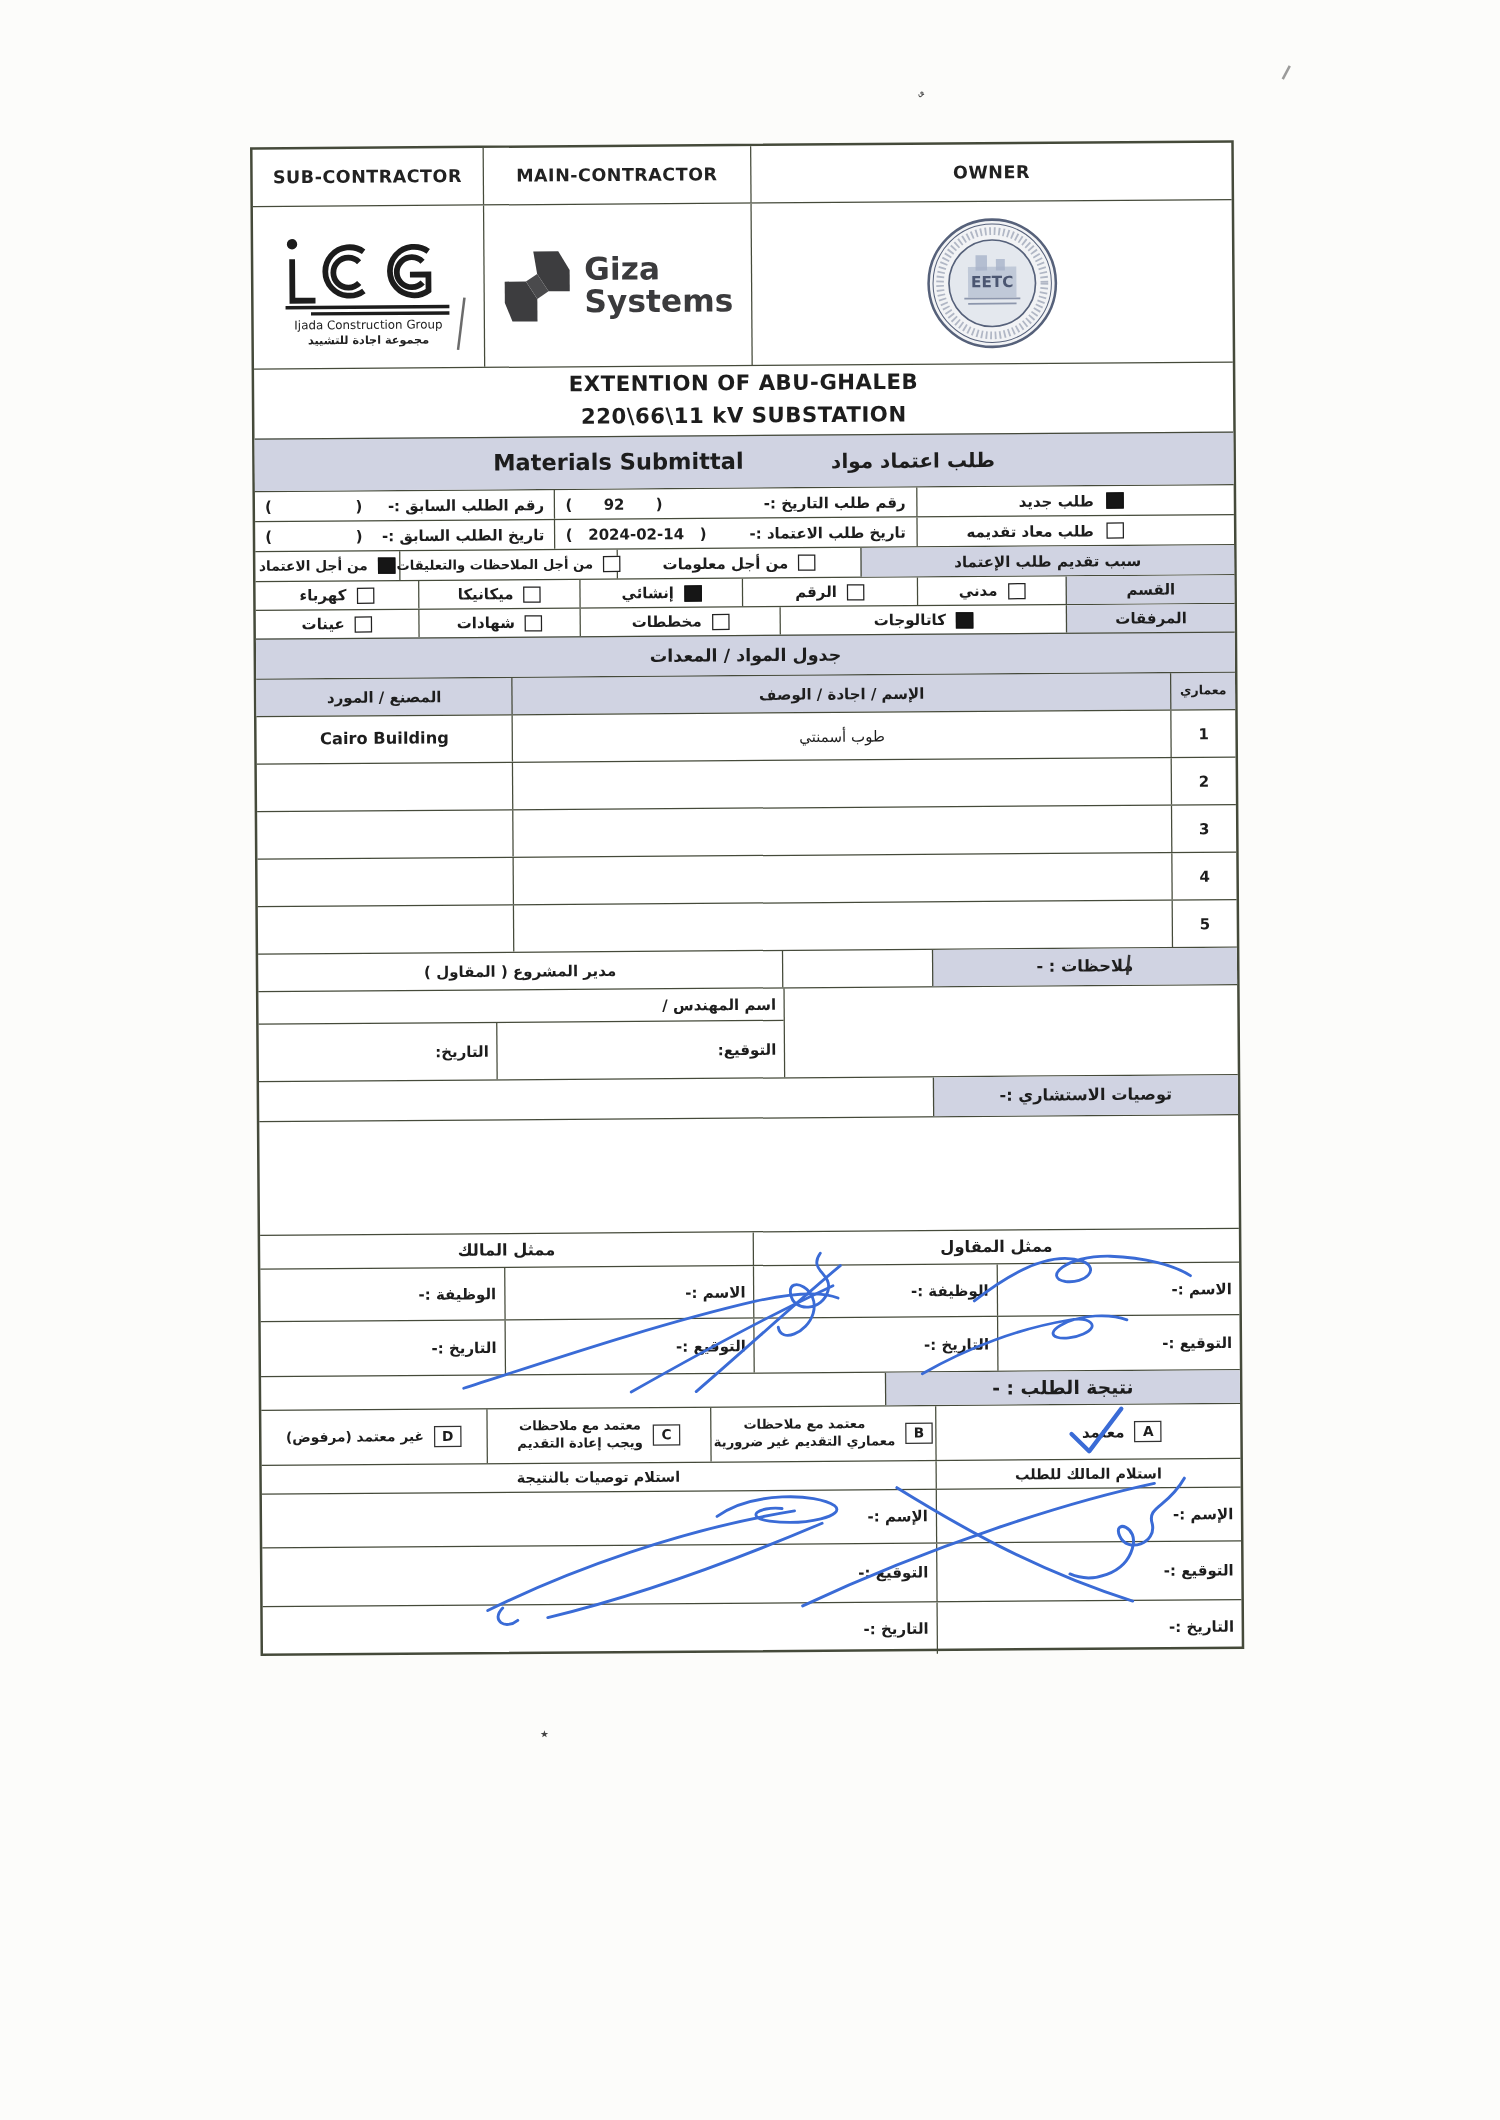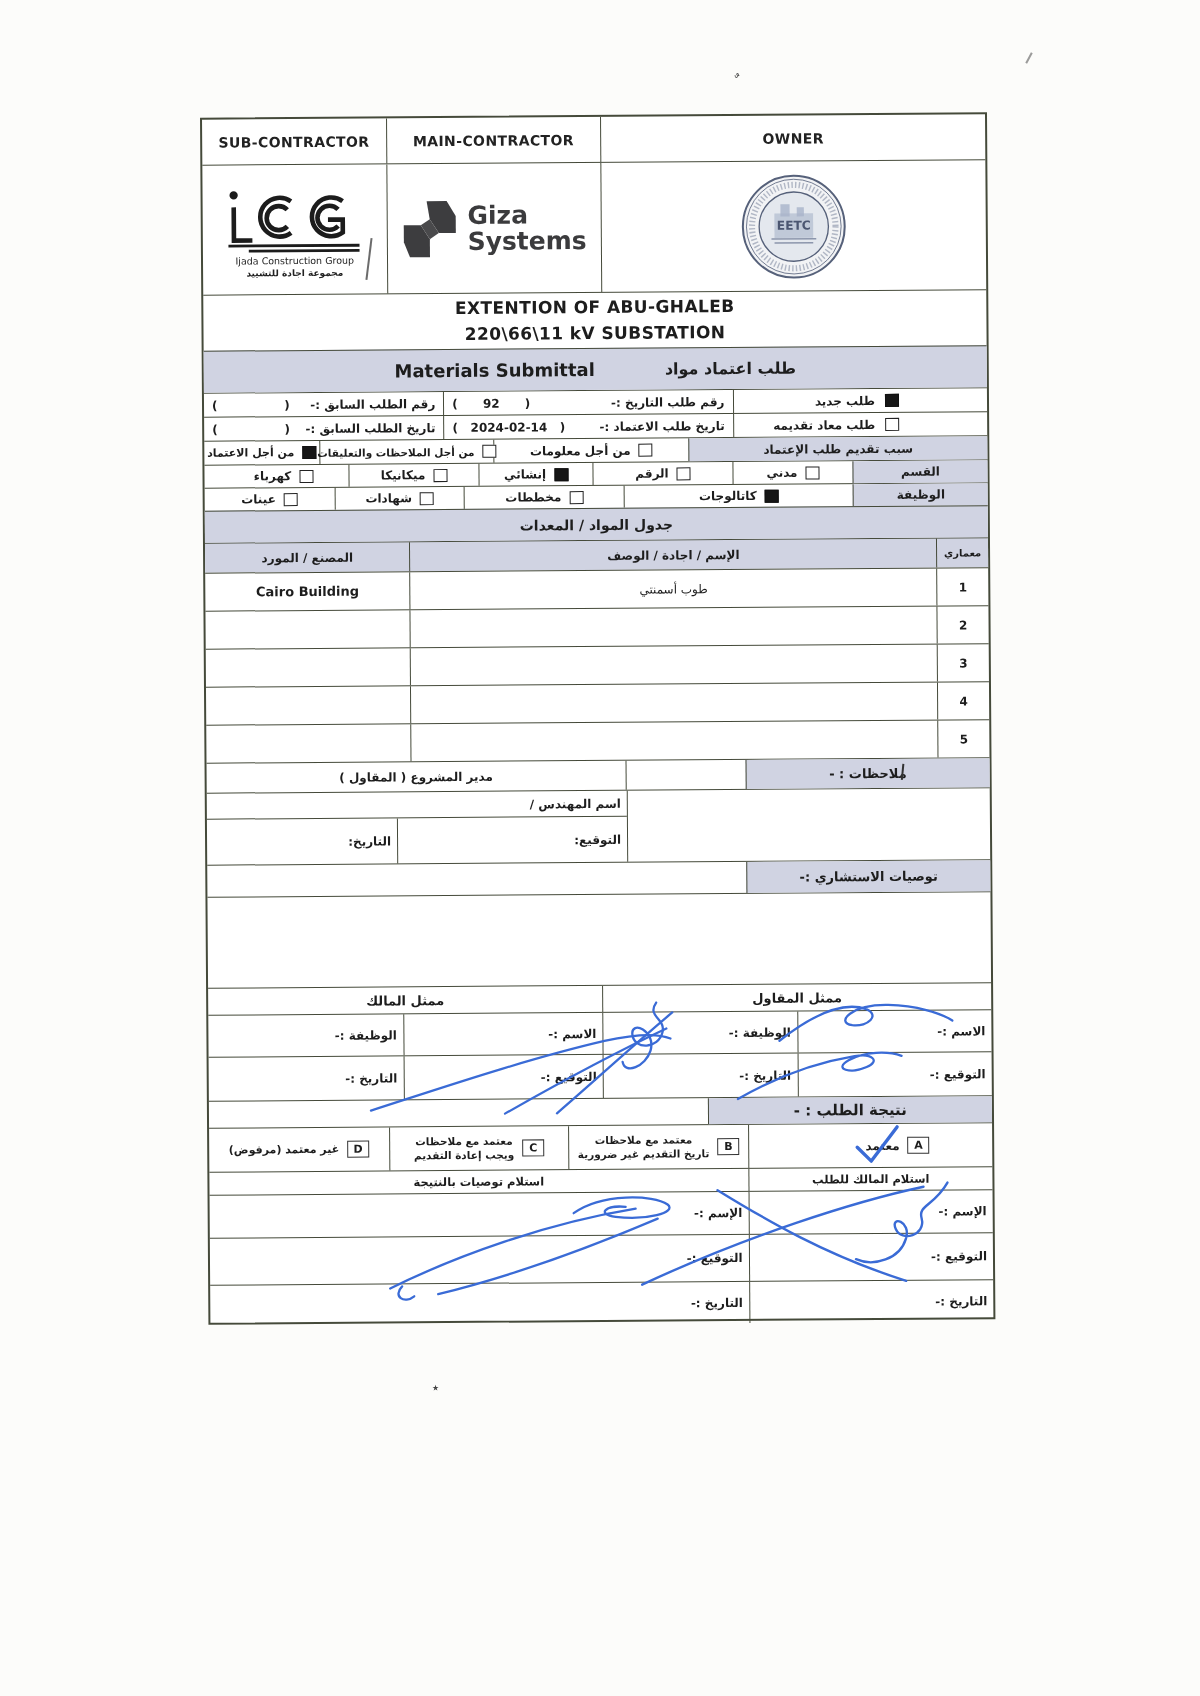--- a/index.html
+++ b/index.html
@@ -177,37 +177,37 @@
           <span class="ar">القسم</span>
         </div>
       <div class="c opt" style="width:120px">
         <span class="cb"></span>
         <span class="ar">مدني</span>
       </div>
       <div class="c opt" style="width:140px">
         <span class="cb"></span>
         <span class="ar">الرقم</span>
       </div>
-      <div class="c opt" style="width:114px">
+      <div class="c opt" style="width:130px">
         <span class="cb checked"></span>
         <span class="ar">إنشائي</span>
       </div>
       <div class="c opt" style="width:130px">
         <span class="cb"></span>
         <span class="ar">ميكانيكا</span>
       </div>
       <div class="c opt" style="width:130px">
         <span class="cb"></span>
         <span class="ar">كهرباء</span>
       </div>
     </div>
 
     <div class="r" style="height:23px">
       <div class="c fill" style="width:135px">
-          <span class="ar">الوظيفة</span>
+          <span class="ar">المرفقات</span>
         </div>
       <div class="c opt" style="width:230px">
         <span class="cb checked"></span>
         <span class="ar">كاتالوجات</span>
       </div>
       <div class="c opt" style="width:160px">
         <span class="cb"></span>
         <span class="ar">مخططات</span>
       </div>
       <div class="c opt" style="width:130px">
@@ -350,21 +350,21 @@
     <div class="r" style="height:44px">
       <div class="c opt" style="width:245px">
         <span class="lb">A</span>
         <span class="ar">معتمد</span>
         <span style="width:46px"></span>
       </div>
       <div class="c opt" style="width:180px">
         <span class="lb">B</span>
         <span class="two-line">
           <span>معتمد مع ملاحظات</span><br>
-          <span>تاريخ التقديم غير ضرورية</span>
+          <span>معماري التقديم غير ضرورية</span>
         </span>
       </div>
       <div class="c opt" style="width:180px">
         <span class="lb">C</span>
         <span class="two-line">
           <span>معتمد مع ملاحظات</span><br>
           <span>ويجب إعادة التقديم</span>
         </span>
       </div>
       <div class="c opt" style="width:180px">

